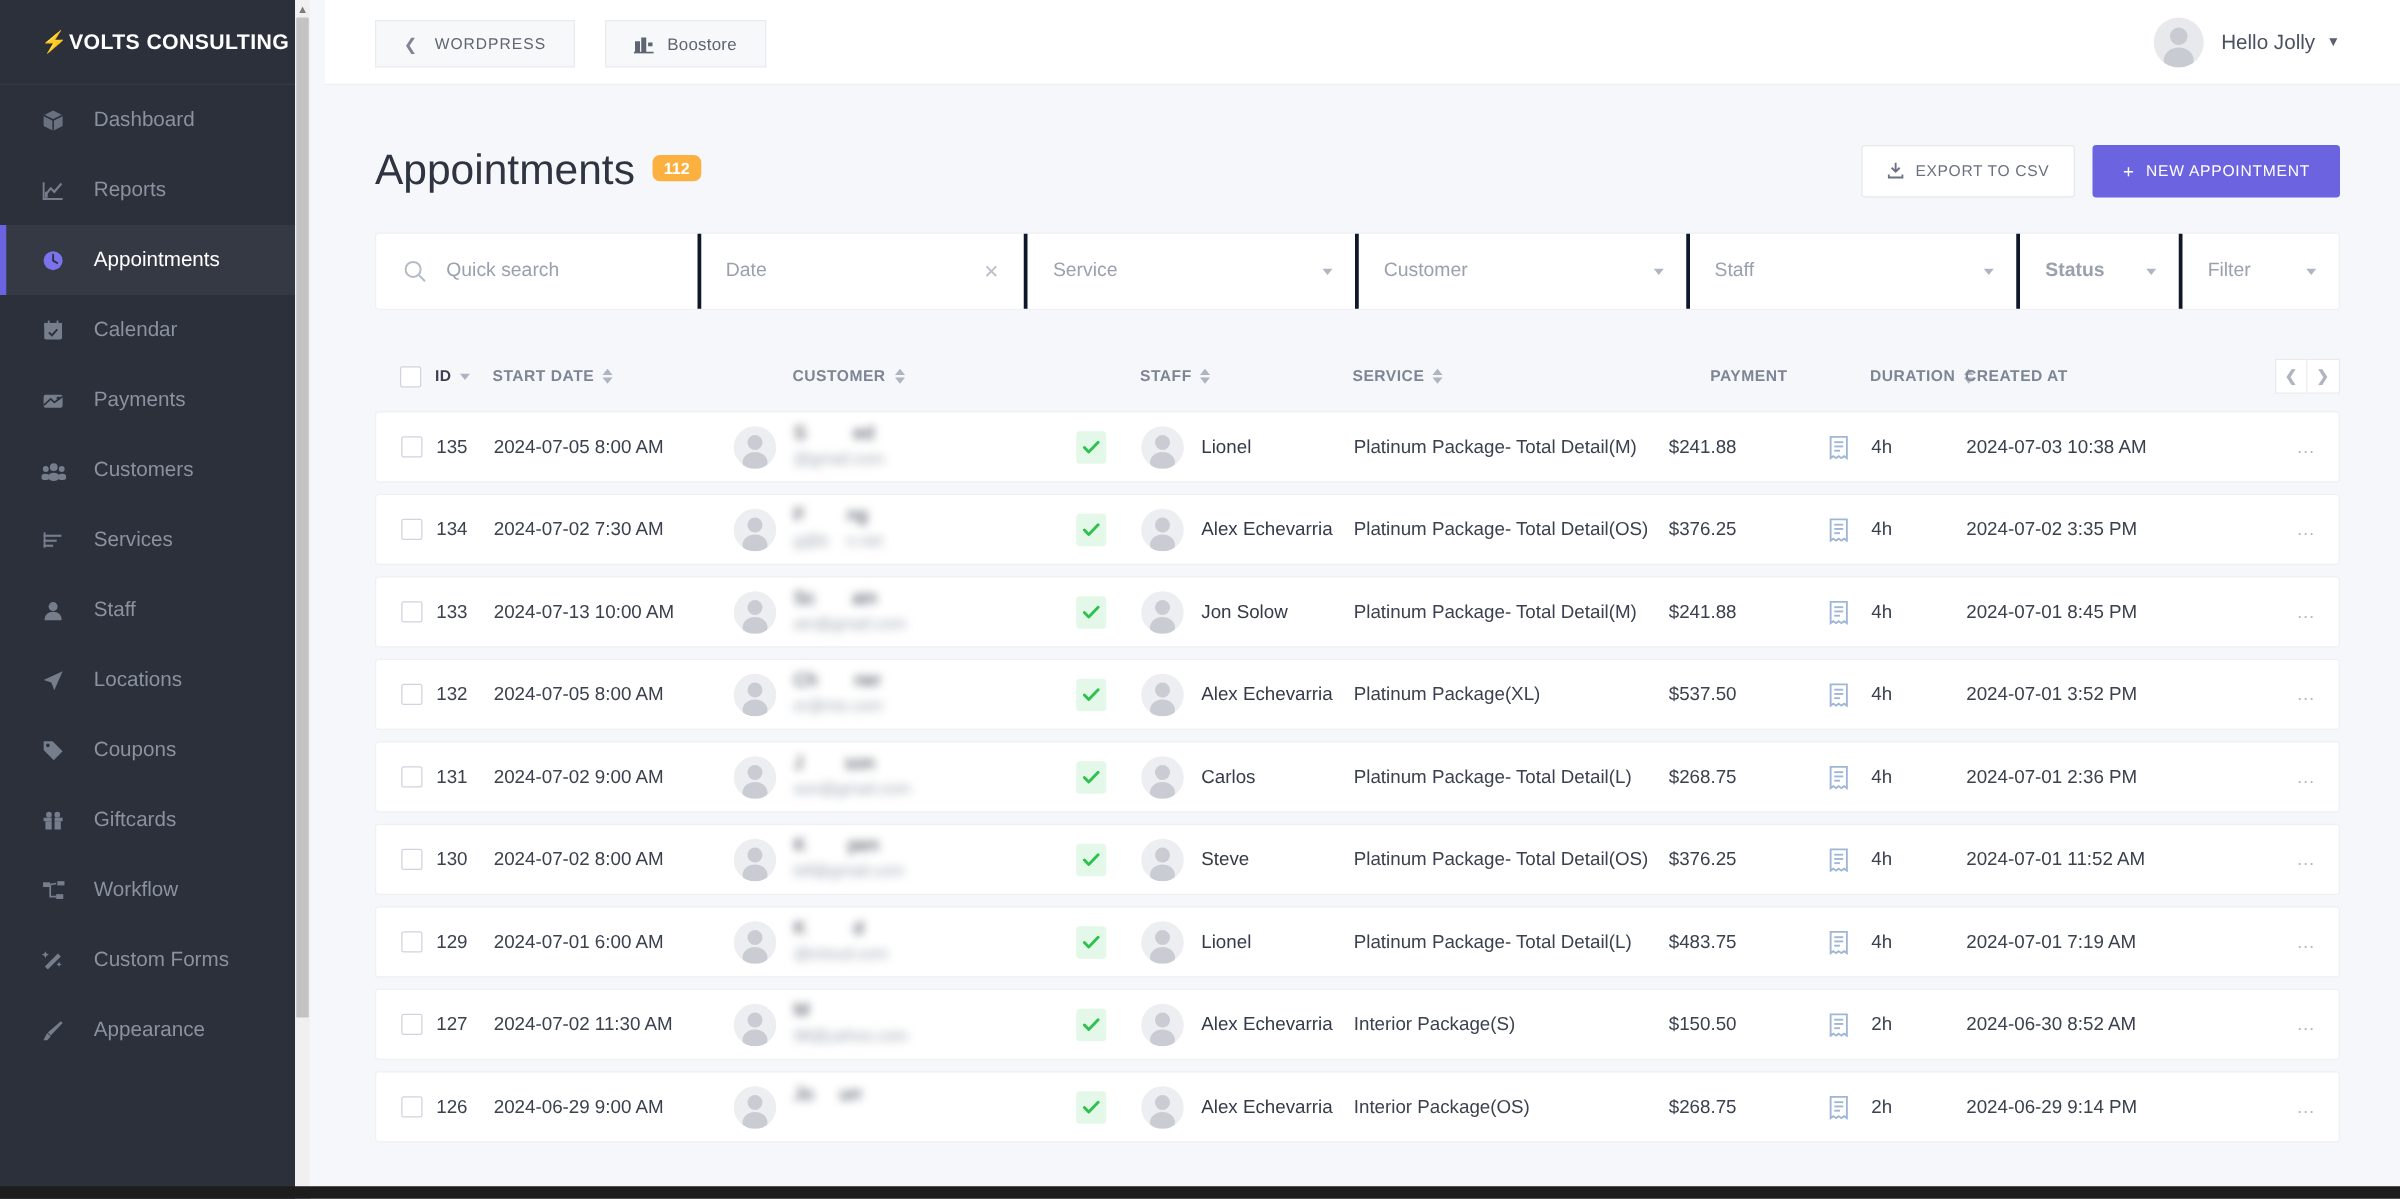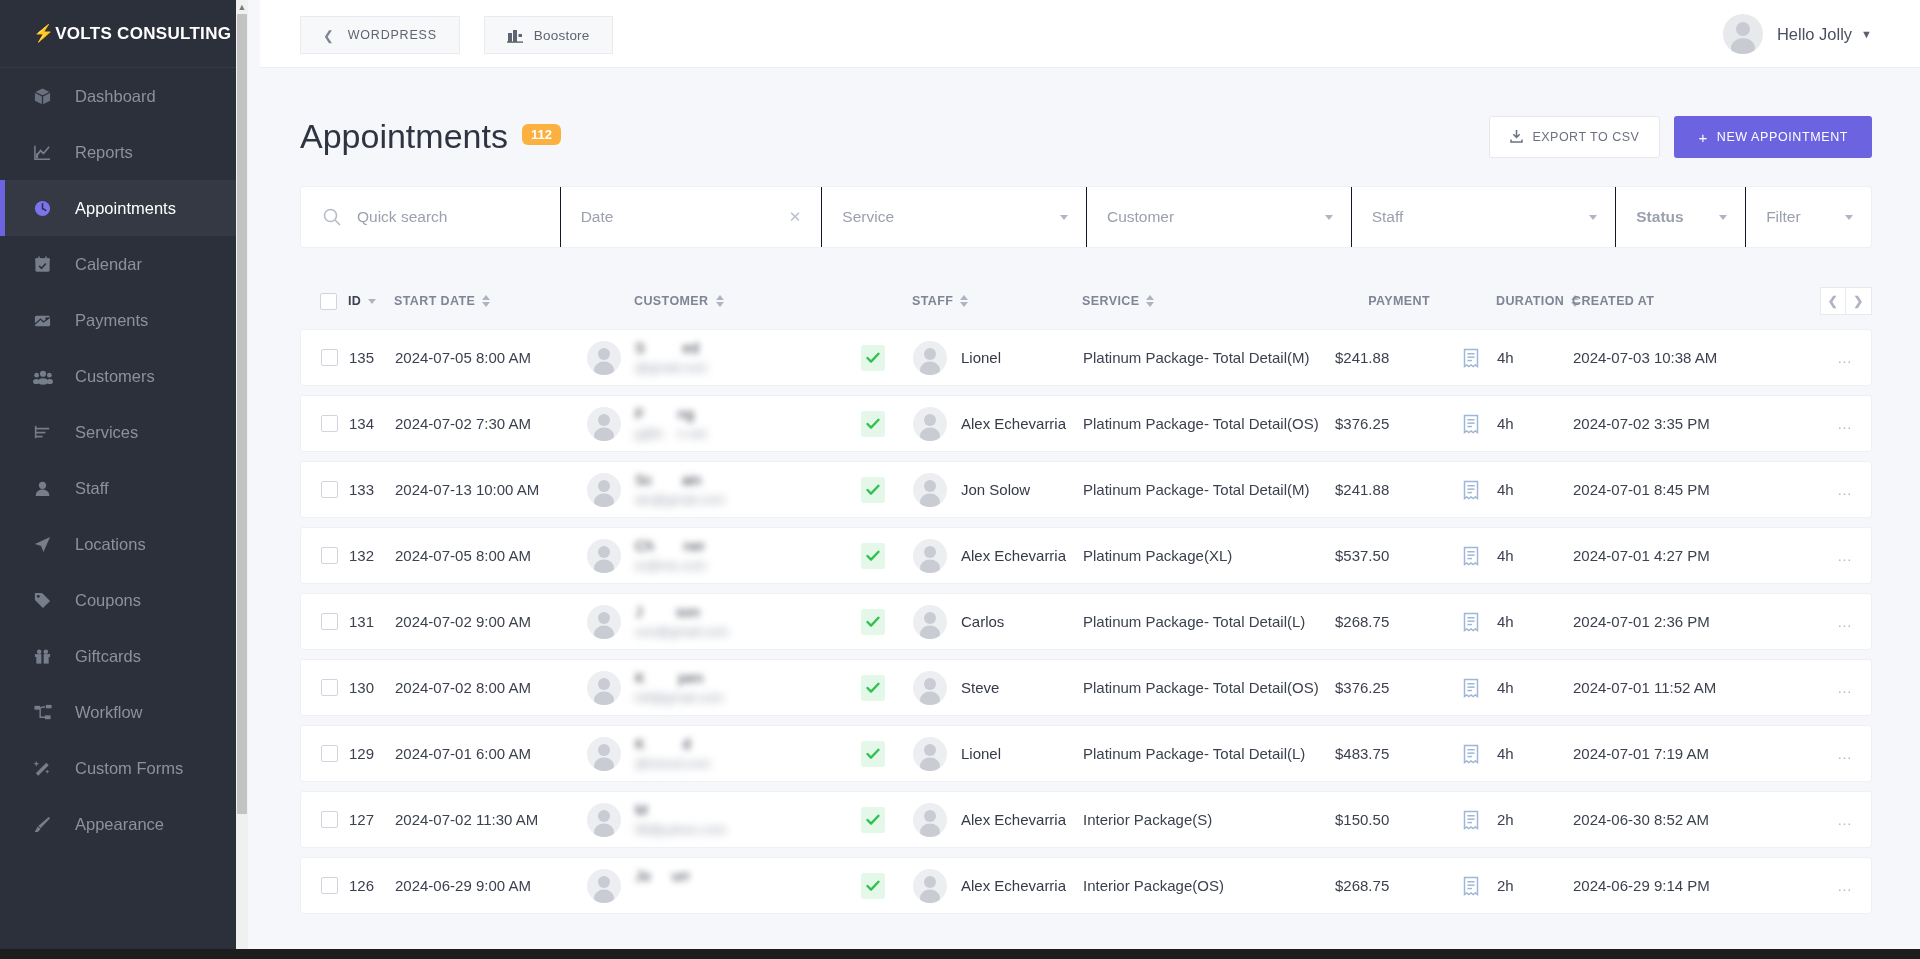--- a/index.html
+++ b/index.html
@@ -166,21 +166,21 @@
     position: absolute; left: 40px; top: 118px;
     width: 1572px; height: 62px;
     background: #ffffff;
     border: 1px solid #eef0f4;
     border-radius: 3px;
     display: flex;
   }
   .fcell {
     height: 100%;
     display: flex; align-items: center;
-    border-right: 1px solid #0f172a;
+    border-right: 3px solid #0f172a;
     color: #9aa0ad; font-size: 15.5px;
     padding: 0 20px;
     position: relative;
     cursor: pointer;
   }
   .fcell:last-child { border-right: none; }
   #f-search { width: 260px; padding-left: 22px; }
   #f-search .mag { margin-right: 16px; display: flex; }
   #f-date { width: 262px; }
   #f-service { width: 265px; }
@@ -784,21 +784,21 @@
           <div class="c-pay">$537.50</div>
           <div class="c-inv">
             <svg width="18" height="20" viewBox="0 0 18 20">
               <path d="M2.5 1.5 h13 v17 l-2.2-1.6 -2.2 1.6 -2.1-1.6 -2.2 1.6 -2.1-1.6 -2.2 1.6 Z" fill="none" stroke="#9fb6d6" stroke-width="1.5"></path>
               <rect x="5.4" y="5" width="7.2" height="1.5" fill="#9fb6d6"></rect>
               <rect x="5.4" y="8.4" width="7.2" height="1.5" fill="#9fb6d6"></rect>
               <rect x="5.4" y="11.8" width="4.6" height="1.5" fill="#9fb6d6"></rect>
             </svg>
           </div>
           <div class="c-dur">4h</div>
-          <div class="c-created">2024-07-01 4:27 PM</div>
+          <div class="c-created">2024-07-01 3:52 PM</div>
           <div class="c-more">…</div>
         </div>
         <div class="row">
           <div class="c-cb">
             <div class="cb"></div>
           </div>
           <div class="c-id">131</div>
           <div class="c-date">2024-07-02 9:00 AM</div>
           <div class="c-cust">
             <span class="avatar-sm">

